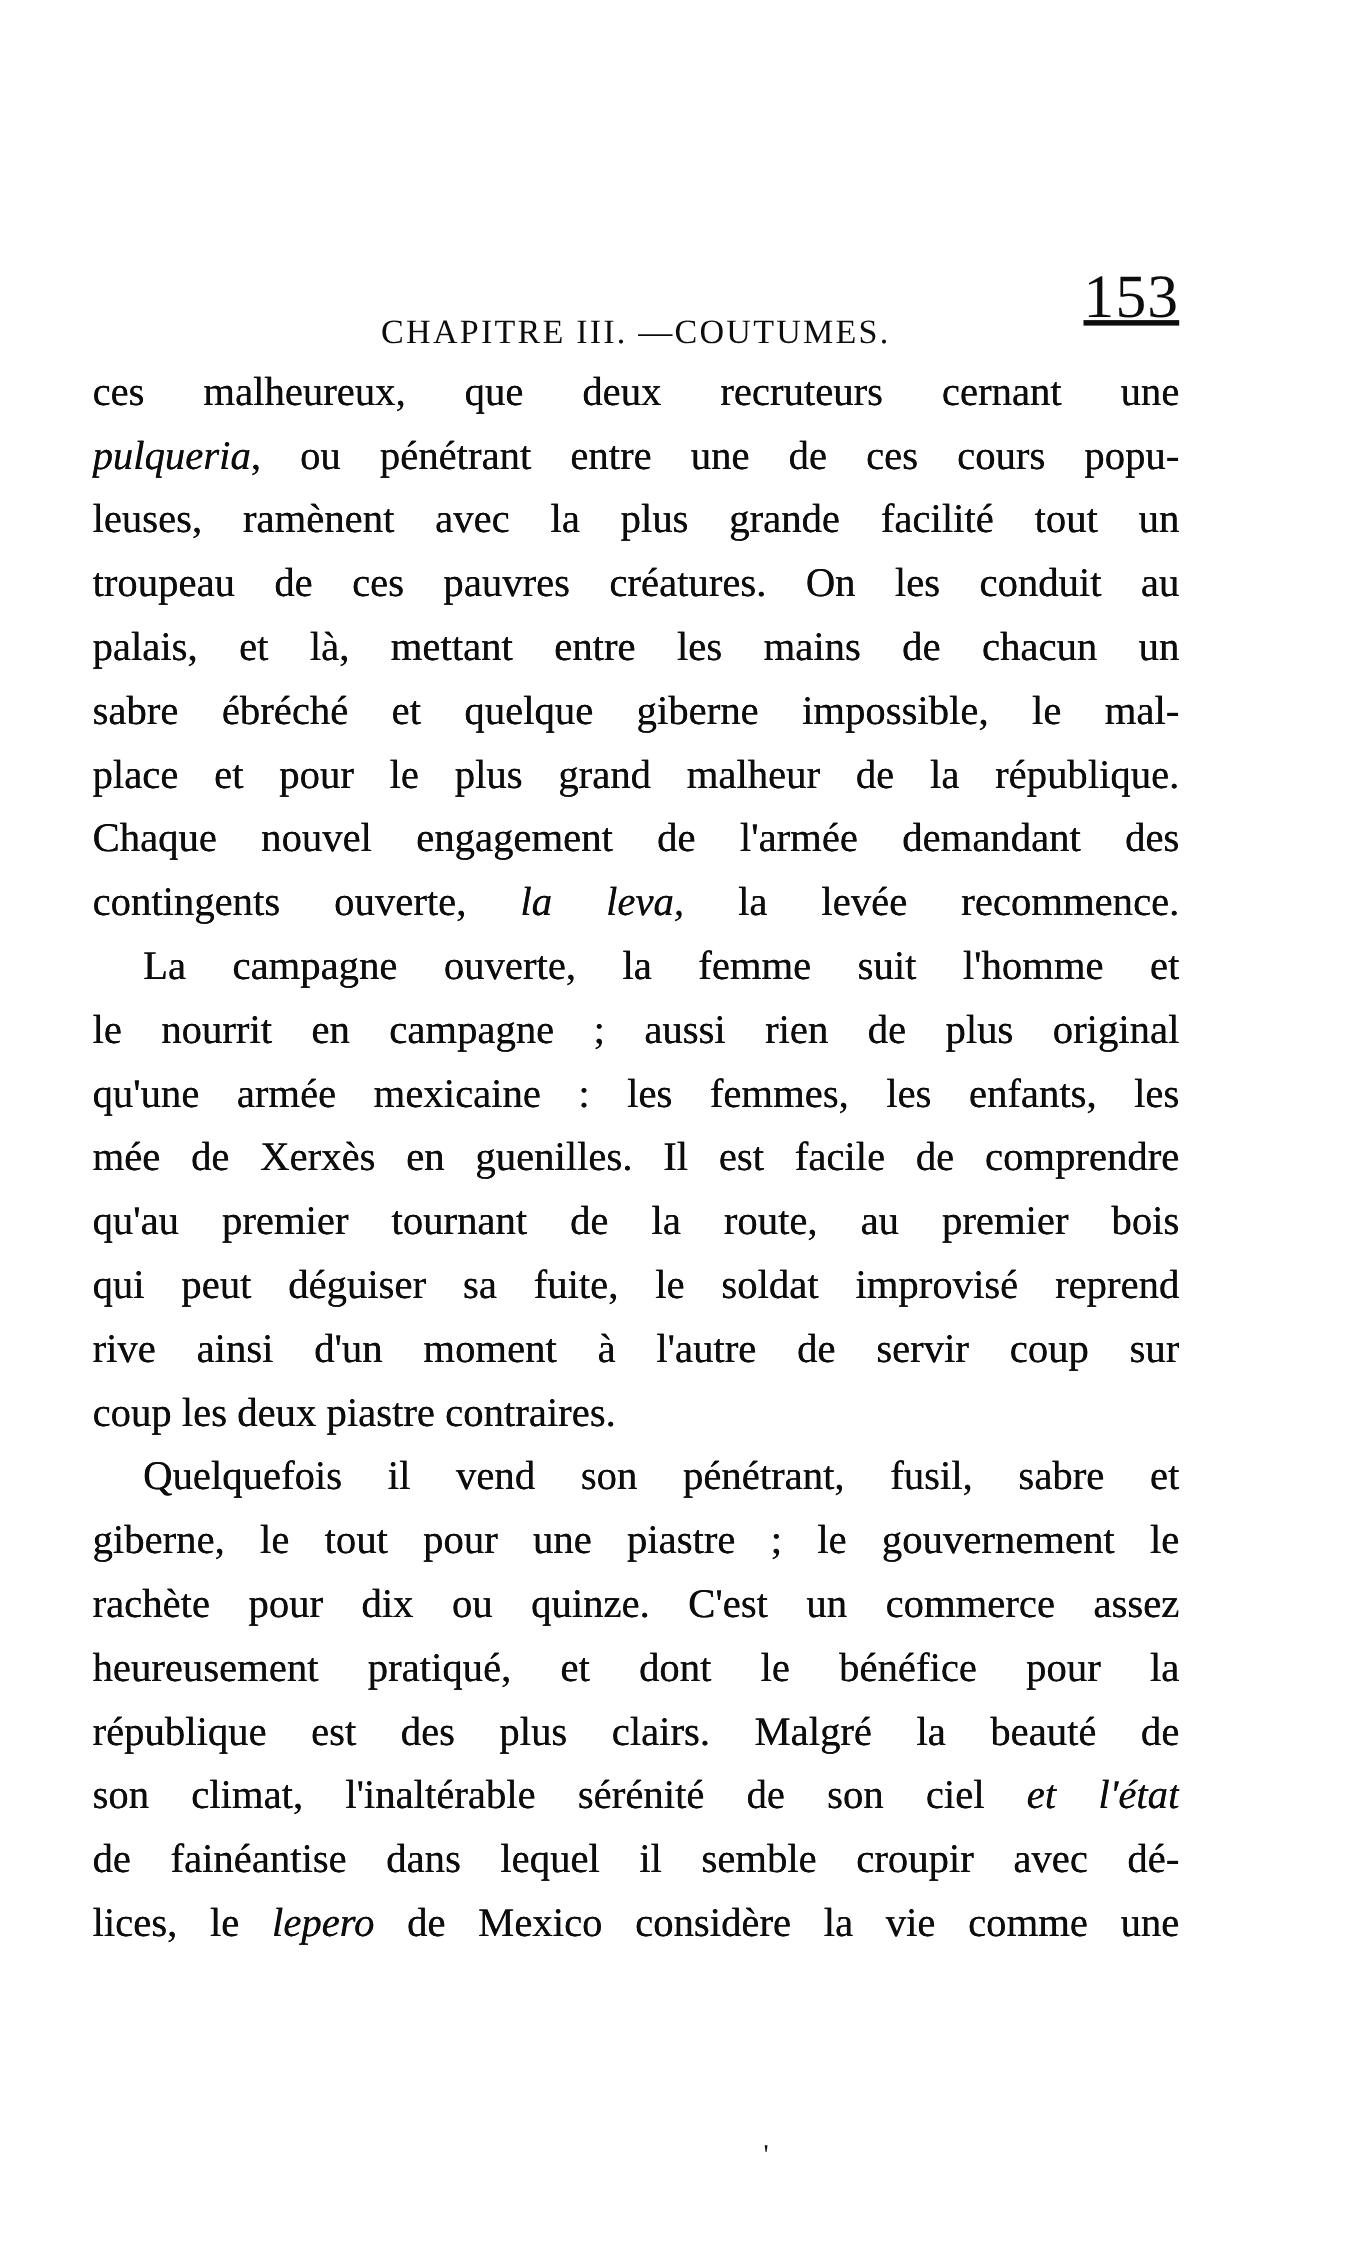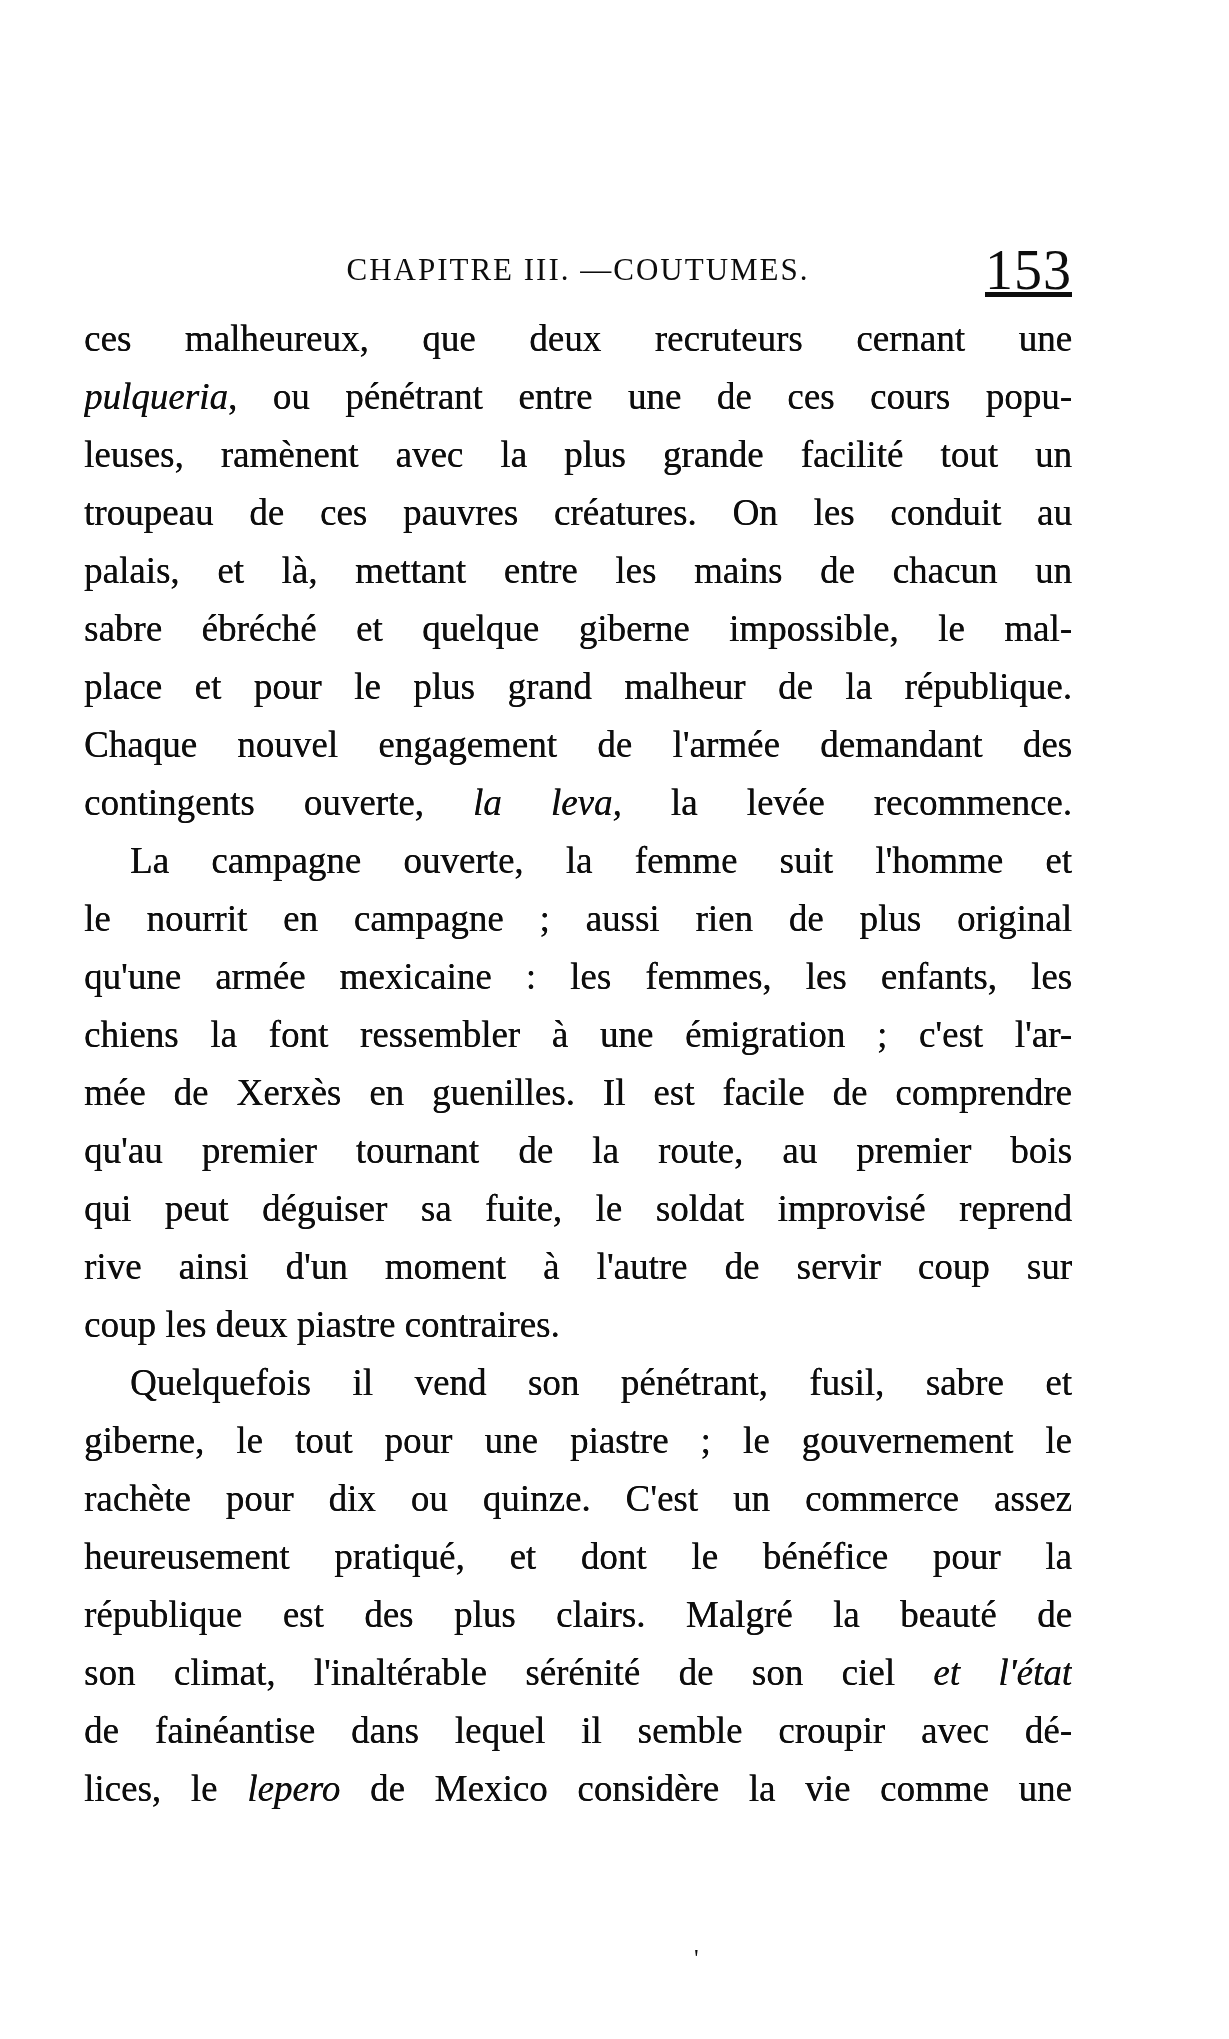--- a/index.html
+++ b/index.html
@@ -16,32 +16,33 @@
     top:250px; left:84px; width:988px;
     height:44px;
   }
   .header-title {
     display:block;
     text-align:center;
     font-size:31px;
     letter-spacing:2px;
     line-height:40px;
     white-space:nowrap;
+    margin-top:32px;
   }
   .page-number {
     position:absolute;
     top:246px; right:157px;
     font-size:56px;
     line-height:48px;
     letter-spacing:1px;
     text-decoration:underline;
   }
   .body-text {
     position:absolute;
-    top:310px; left:84px; width:988px;
+    top:328px; left:84px; width:988px;
     font-size:37px;
     text-shadow:0.3px 0 0 currentColor;
   }
   .line {
     height:58px;
     line-height:58px;
     overflow:hidden;
   }
   .line.j {
     text-align:justify;
@@ -73,21 +74,20 @@
       <div class="line j"><span>leuses, ramènent avec la plus grande facilité tout un</span></div>
       <div class="line j"><span>troupeau de ces pauvres créatures. On les conduit au</span></div>
       <div class="line j"><span>palais, et là, mettant entre les mains de chacun un</span></div>
       <div class="line j"><span>sabre ébréché et quelque giberne impossible, le mal-</span></div>
       <div class="line j"><span>place et pour le plus grand malheur de la république.</span></div>
       <div class="line j"><span>Chaque nouvel engagement de l'armée demandant des</span></div>
       <div class="line j"><span>contingents ouverte, </span><i>la leva,</i><span> la levée recommence.</span></div>
       <div class="line j ind"><span>La campagne ouverte, la femme suit l'homme et</span></div>
       <div class="line j"><span>le nourrit en campagne ; aussi rien de plus original</span></div>
       <div class="line j"><span>qu'une armée mexicaine : les femmes, les enfants, les</span></div>
-      <div class="line j"><span>chiens la font ressembler à une émigration ; c'est l'ar-</span></div>
       <div class="line j"><span>mée de Xerxès en guenilles. Il est facile de comprendre</span></div>
       <div class="line j"><span>qu'au premier tournant de la route, au premier bois</span></div>
       <div class="line j"><span>qui peut déguiser sa fuite, le soldat improvisé reprend</span></div>
       <div class="line j"><span>rive ainsi d'un moment à l'autre de servir coup sur</span></div>
       <div class="line"><span>coup les deux piastre contraires.</span></div>
       <div class="line j ind"><span>Quelquefois il vend son pénétrant, fusil, sabre et</span></div>
       <div class="line j"><span>giberne, le tout pour une piastre ; le gouvernement le</span></div>
       <div class="line j"><span>rachète pour dix ou quinze. C'est un commerce assez</span></div>
       <div class="line j"><span>heureusement pratiqué, et dont le bénéfice pour la</span></div>
       <div class="line j"><span>république est des plus clairs. Malgré la beauté de</span></div>

